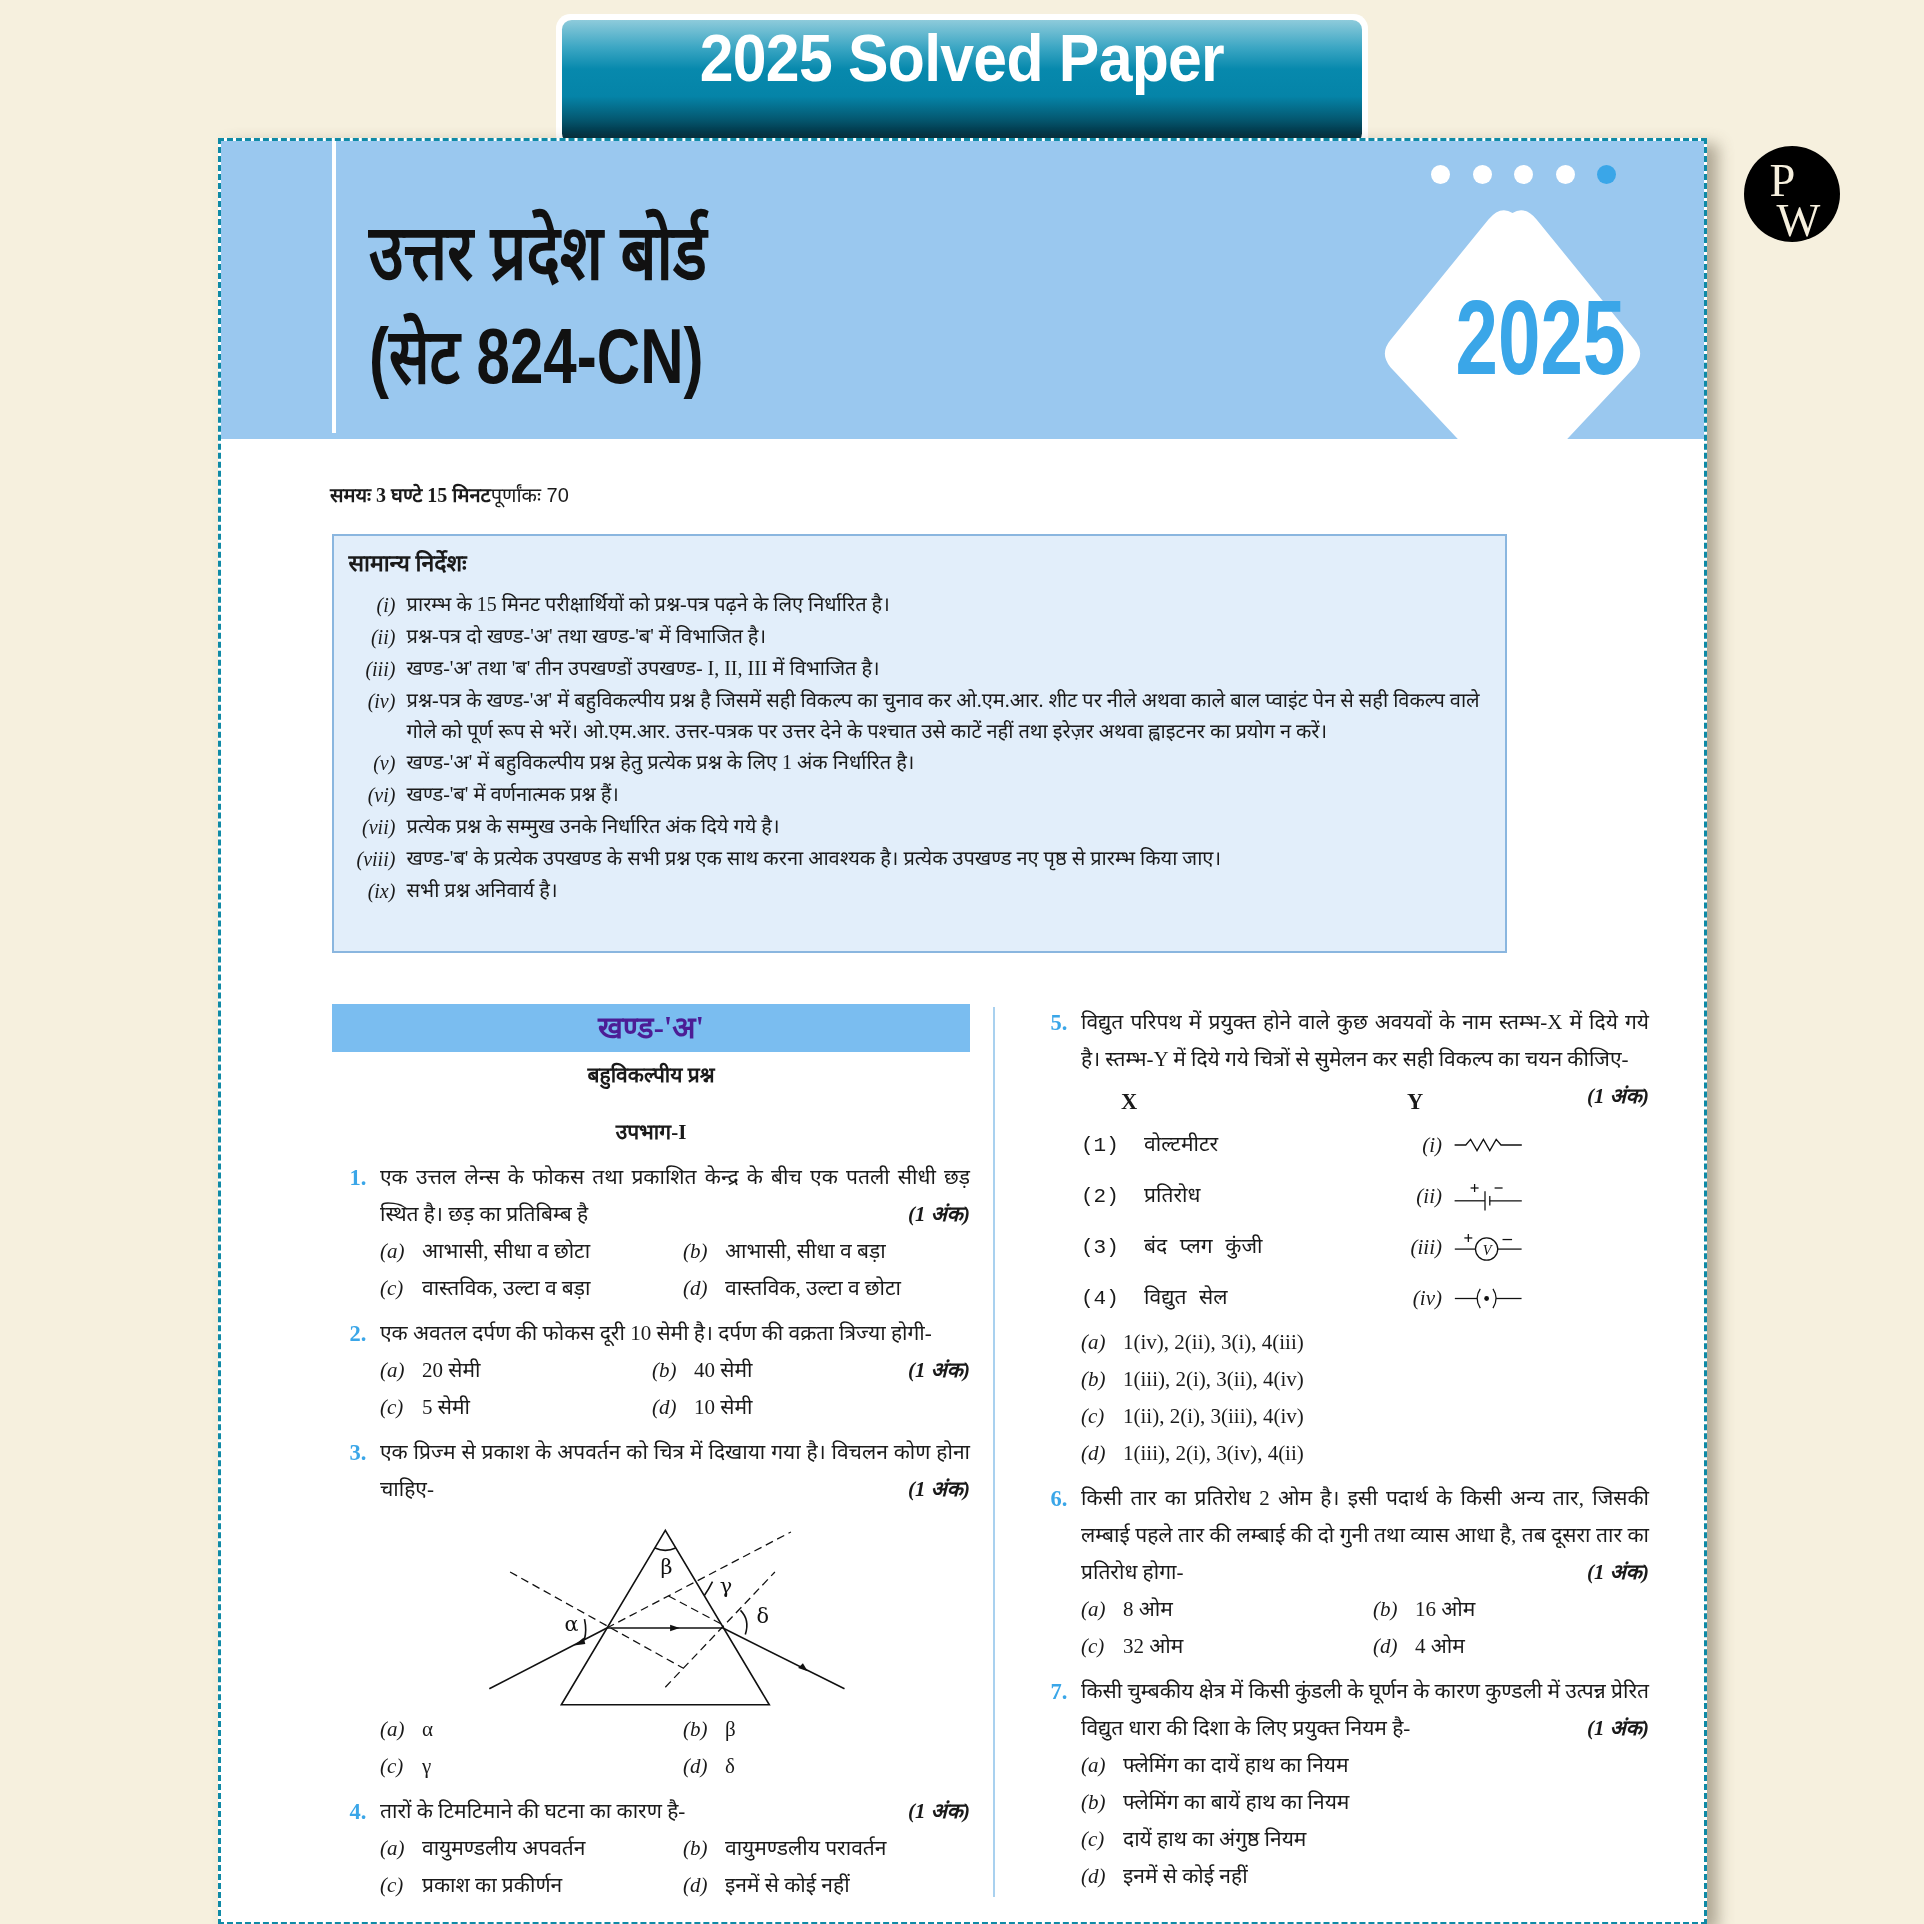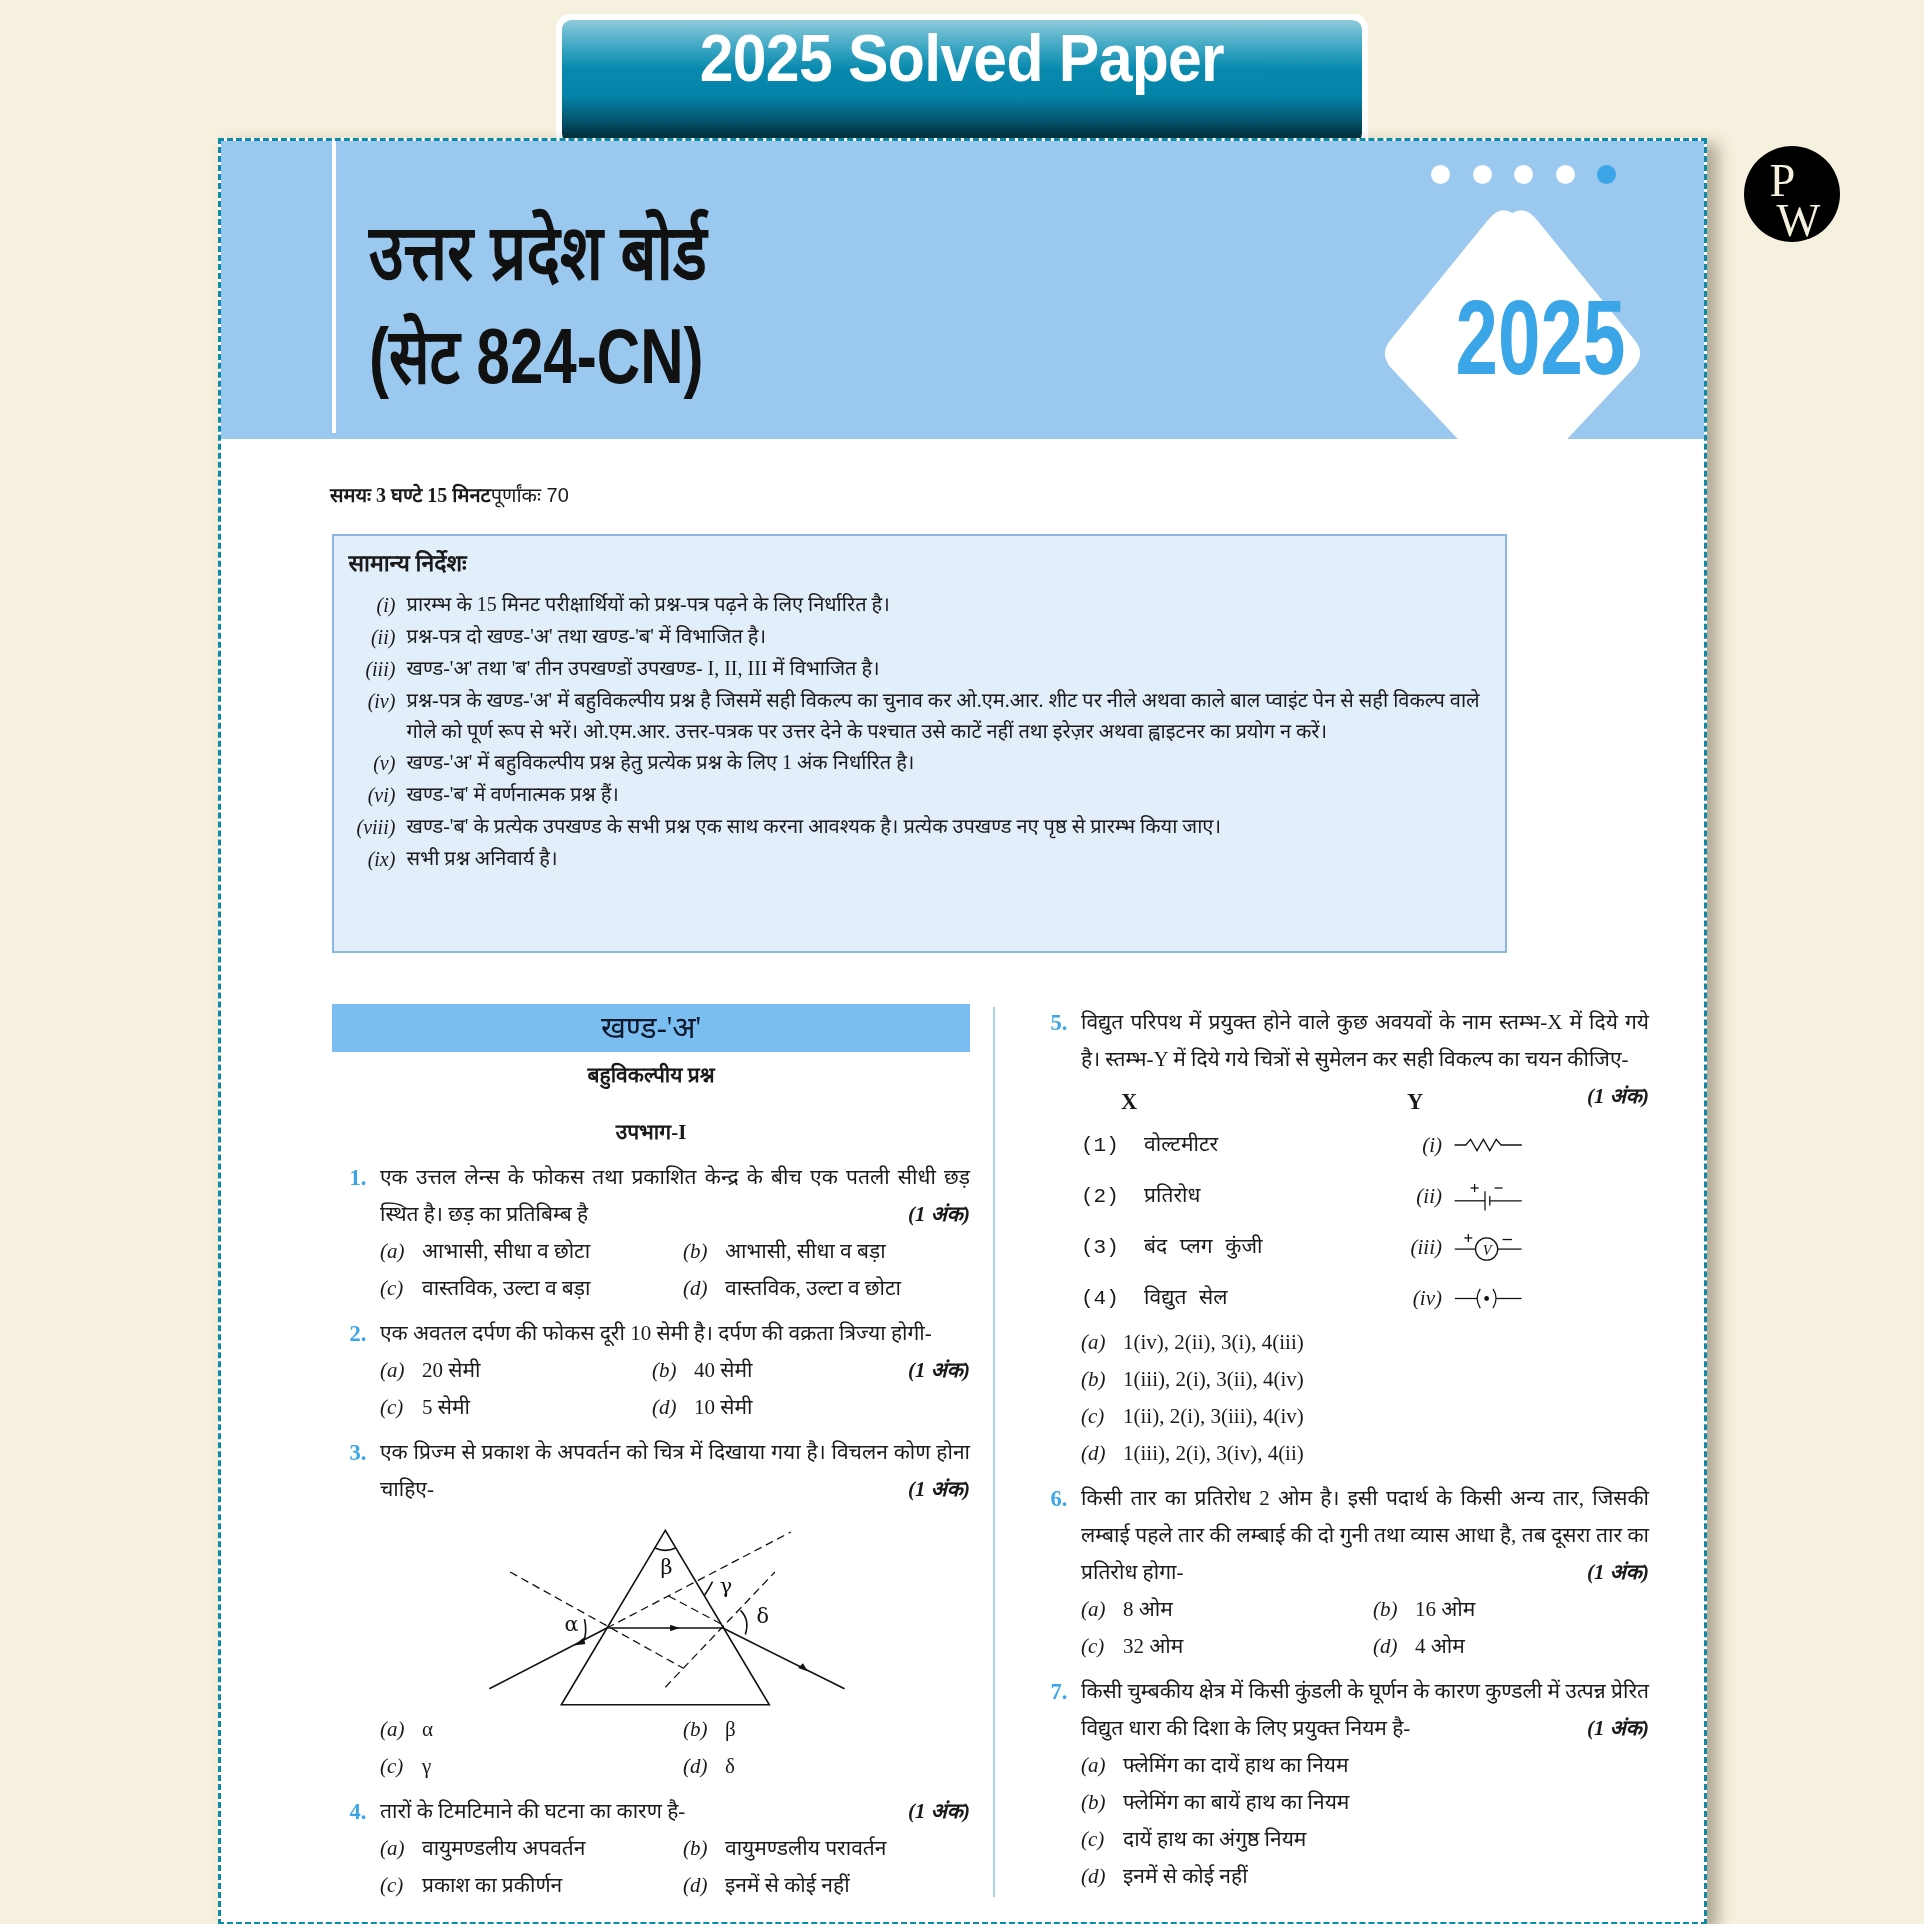--- a/index.html
+++ b/index.html
@@ -60,21 +60,21 @@
   }
   .instr-heading { font-size:23px; font-weight:bold; margin-bottom:11.2px; }
   .instr-item { display:flex; font-size:20px; line-height:32px; }
   .instr-item .num { width:47px; text-align:right; padding-right:11.2px; font-style:italic; flex-shrink:0; }
   .instr-item .txt { flex:1; line-height:31px; }
   .col { position:absolute; top:863px; font-size:21px; line-height:37px; }
   .col-left { left:111px; width:638px; }
   .col-right { left:812px; width:616px; }
   .col-divider { position:absolute; left:772px; top:866px; width:2.4px; height:890px; background:#a9d1ef; }
   .section-bar {
-    height:48px; background:#7abdf0; color:#0f172a; text-align:center; font-size:30.5px; line-height:48px; font-weight:normal;
+    height:48px; background:#7abdf0; color:#4c1d95; text-align:center; font-size:30.5px; line-height:48px; font-weight:bold;
   }
   .sub-head { text-align:center; font-weight:bold; font-size:21px; line-height:37px;margin-top:20px; }
   .q { position:relative; padding-left:48px; margin-top:8px; }
   .q-num { position:absolute; left:17.6px; top:0; color:#3aa6e8; font-weight:bold; font-size:22.5px; }
   .q-text { text-align:justify; }
   .marks { float:right; font-style:italic; font-weight:bold; }
   .opts { display:grid; grid-template-columns:1fr 1fr; column-gap:16px; }
   .opts.single { grid-template-columns:1fr; }
   .opt { display:flex; line-height:37px; }
   .opt .lbl { width:42px; font-style:italic; flex-shrink:0; }
@@ -143,20 +143,24 @@
         <span class="num">(iv)</span>
         <span class="txt">प्रश्न-पत्र के खण्ड-'अ' में बहुविकल्पीय प्रश्न है जिसमें सही विकल्प का चुनाव कर ओ.एम.आर. शीट पर नीले अथवा काले बाल प्वाइंट पेन से सही विकल्प वाले गोले को पूर्ण रूप से भरें। ओ.एम.आर. उत्तर-पत्रक पर उत्तर देने के पश्चात उसे काटें नहीं तथा इरेज़र अथवा ह्वाइटनर का प्रयोग न करें।</span>
       </div>
     <div class="instr-item">
         <span class="num">(v)</span>
         <span class="txt">खण्ड-'अ' में बहुविकल्पीय प्रश्न हेतु प्रत्येक प्रश्न के लिए 1 अंक निर्धारित है।</span>
       </div>
     <div class="instr-item">
         <span class="num">(vi)</span>
         <span class="txt">खण्ड-'ब' में वर्णनात्मक प्रश्न हैं।</span>
+      </div>
+    <div class="instr-item">
+        <span class="num">(vii)</span>
+        <span class="txt">प्रत्येक प्रश्न के सम्मुख उनके निर्धारित अंक दिये गये है।</span>
       </div>
     <div class="instr-item">
         <span class="num">(viii)</span>
         <span class="txt">खण्ड-'ब' के प्रत्येक उपखण्ड के सभी प्रश्न एक साथ करना आवश्यक है। प्रत्येक उपखण्ड नए पृष्ठ से प्रारम्भ किया जाए।</span>
       </div>
     <div class="instr-item">
         <span class="num">(ix)</span>
         <span class="txt">सभी प्रश्न अनिवार्य है।</span>
       </div>
   </div>

